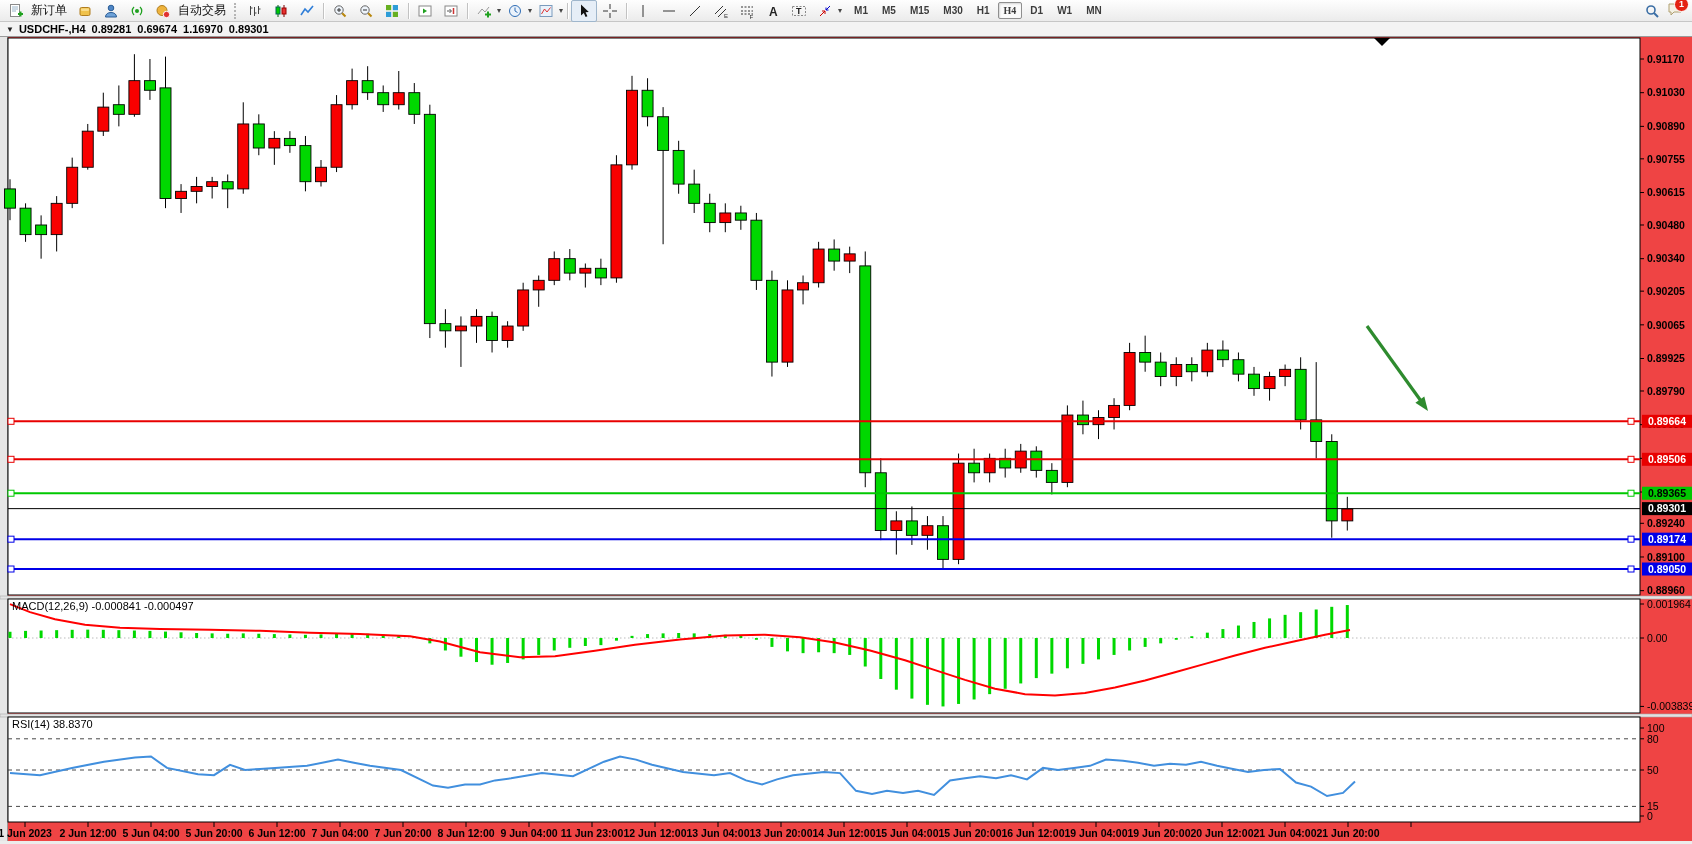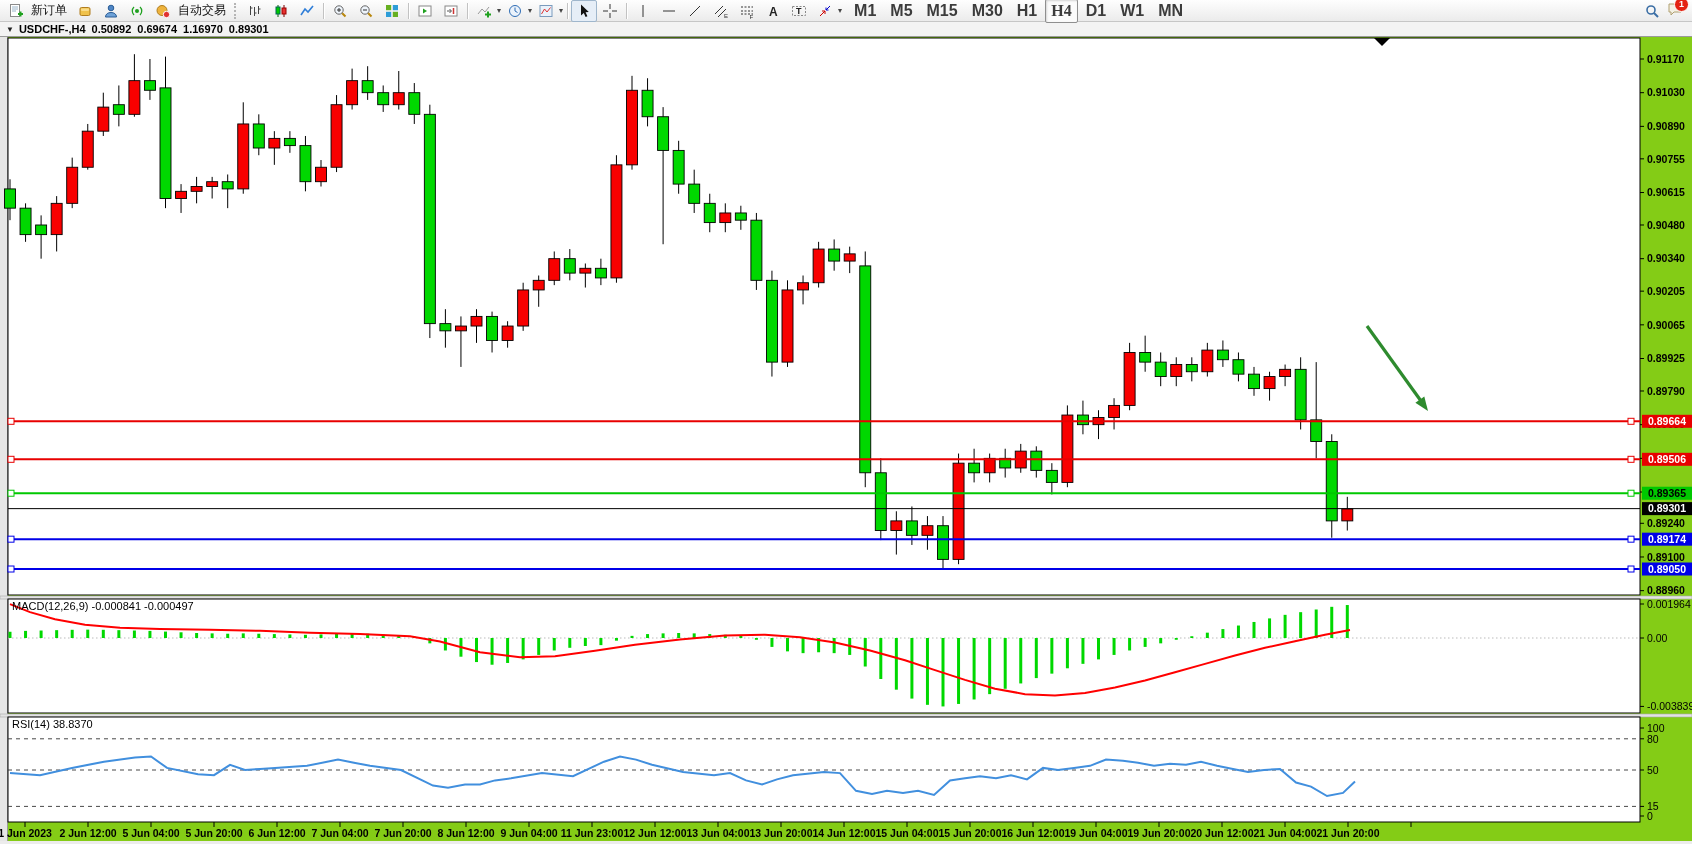--- a/index.html
+++ b/index.html
@@ -9,34 +9,34 @@
   .toolbar{display:flex;align-items:center;height:22px;background:linear-gradient(#fefefe,#ebebeb);
     border-bottom:1px solid #c6c6c6;padding:0 3px;box-sizing:border-box;}
   .tb-btn{height:20px;min-width:22px;display:flex;align-items:center;justify-content:center;
     border:1px solid transparent;border-radius:2px;padding:0 1px;}
   .tb-btn.pressed{border:1px solid #9fb6cc;background:#e6eef7;}
   .tb-lbl{font-size:12px;color:#111;padding:0 5px 0 2px;white-space:nowrap;}
   .sep{width:1px;height:16px;background:#c2c2c2;margin:0 3px;box-shadow:1px 0 0 #fff;}
   .grip{width:3px;height:16px;margin:0 3px;border-left:2px dotted #b5b5b5;}
   .dd{font-size:8px;color:#444;margin:0 1px 0 0;}
   .tf-group{display:flex;align-items:center;margin-left:4px;}
-  .tf{font-size:16px;font-weight:700;color:#3c3c3c;padding:2px 5px;border:1px solid transparent;
+  .tf{font-size:10px;font-weight:700;color:#3c3c3c;padding:2px 5px;border:1px solid transparent;
     border-radius:2px;margin:0 1px;}
   .tf.active{background:#fbfbfb;border:1px solid #8f8f8f;box-shadow:inset 1px 1px 2px #d5d5d5;font-family:Liberation Serif, serif;}
   .tb-right{margin-left:auto;display:flex;align-items:center;}
   .chat-wrap{position:relative;margin:0 6px 0 2px;}
   .badge{position:absolute;top:-4px;right:-6px;background:#e42313;color:#fff;border-radius:50%;
     width:13px;height:13px;font-size:9px;line-height:13px;text-align:center;font-weight:700;border:1px solid #fff;}
   
   .title-bar{height:15px;background:#f3f3f3;border-bottom:1px solid #9a9a9a;display:flex;align-items:center;
     font-size:11px;font-weight:700;color:#000;padding:0 6px;box-sizing:border-box;}
   .title-bar .tri{font-size:8px;margin-right:5px;color:#222;}
   .title-bar span{margin-right:6px;}
   
-  .chart-area{position:absolute;left:0;top:37px;width:1692px;height:807px;background:#84cc16;}
+  .chart-area{position:absolute;left:0;top:37px;width:1692px;height:807px;background:#ef4444;}
   svg text{font-family:"Liberation Sans","DejaVu Sans",sans-serif;}
 </style>
 </head>
 <body>
 
 <div class="app">
 
   <div class="toolbar">
     <div class="tb-btn">
       <svg viewBox="0 0 16 16" width="16" height="16">
@@ -229,21 +229,21 @@
             <path d="M2 3h12v8H7l-3 3v-3H2z" fill="#f4f1e4" stroke="#b0a070"></path>
           </svg>
         <div class="badge">1</div>
       </div>
     </div>
   </div>
 
   <div class="title-bar">
     <span class="tri">▼</span>
     <span>USDCHF-,H4</span>
-    <span>0.50892</span>
+    <span>0.89281</span>
     <span>0.69674</span>
     <span>1.16970</span>
     <span>0.89301</span>
   </div>
 
   <div class="chart-area">
     <svg id="chart-svg" width="1692" height="807" viewBox="0 37 1692 807">
         <rect x="0" y="37" width="7" height="807" fill="#e6e6e6"></rect>
         <line x1="7.5" y1="37" x2="7.5" y2="844" stroke="#9a9a9a"></line>
         <rect x="8" y="38" width="1632" height="557" fill="#fff" stroke="#000"></rect>

